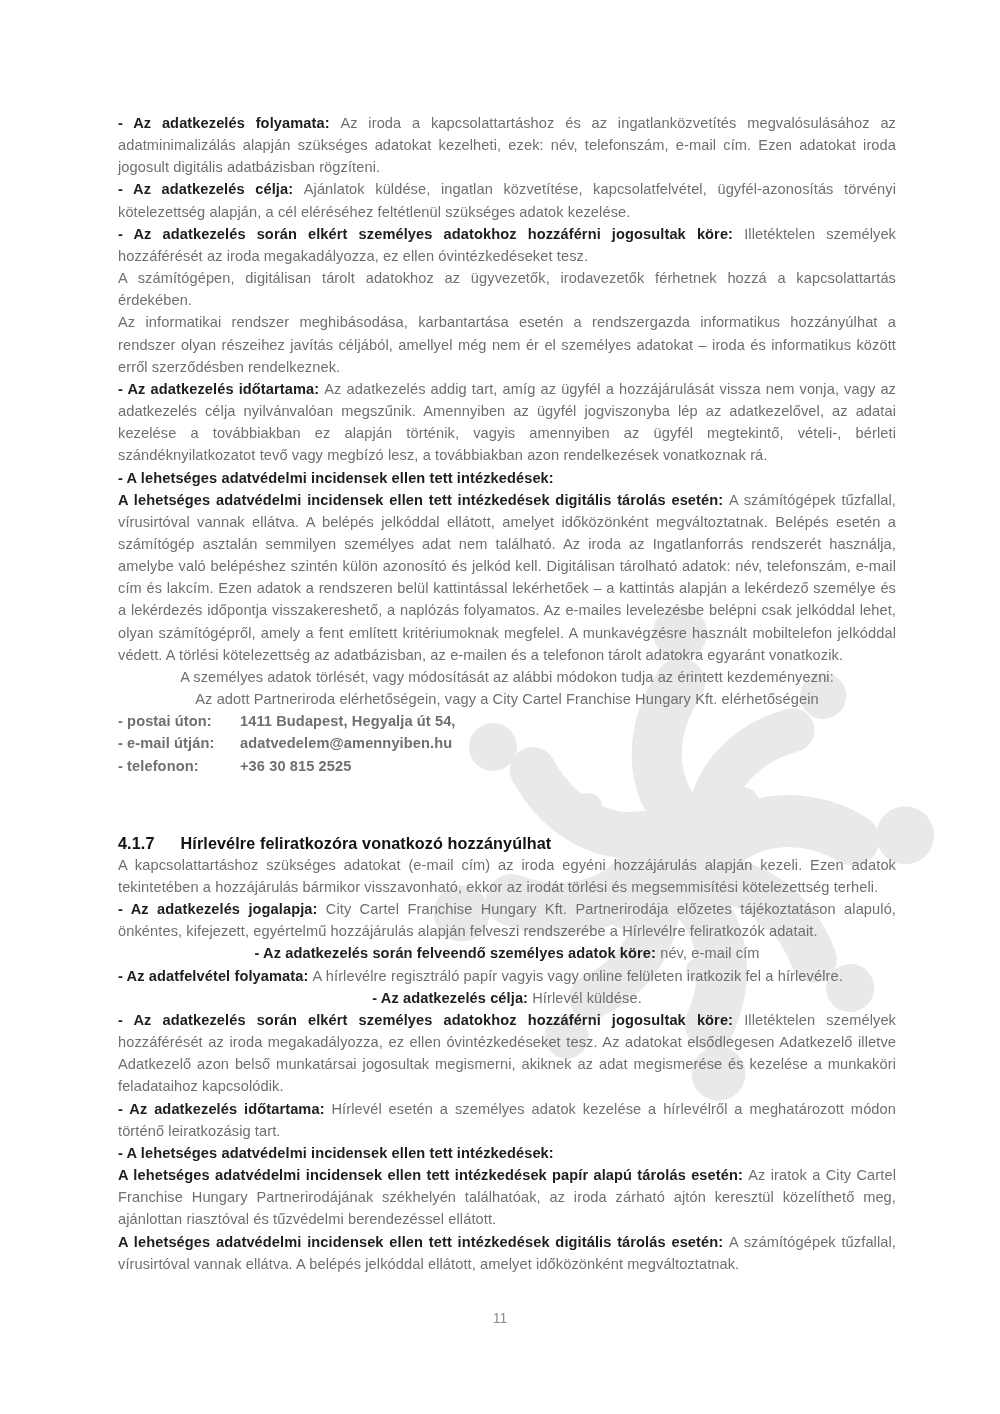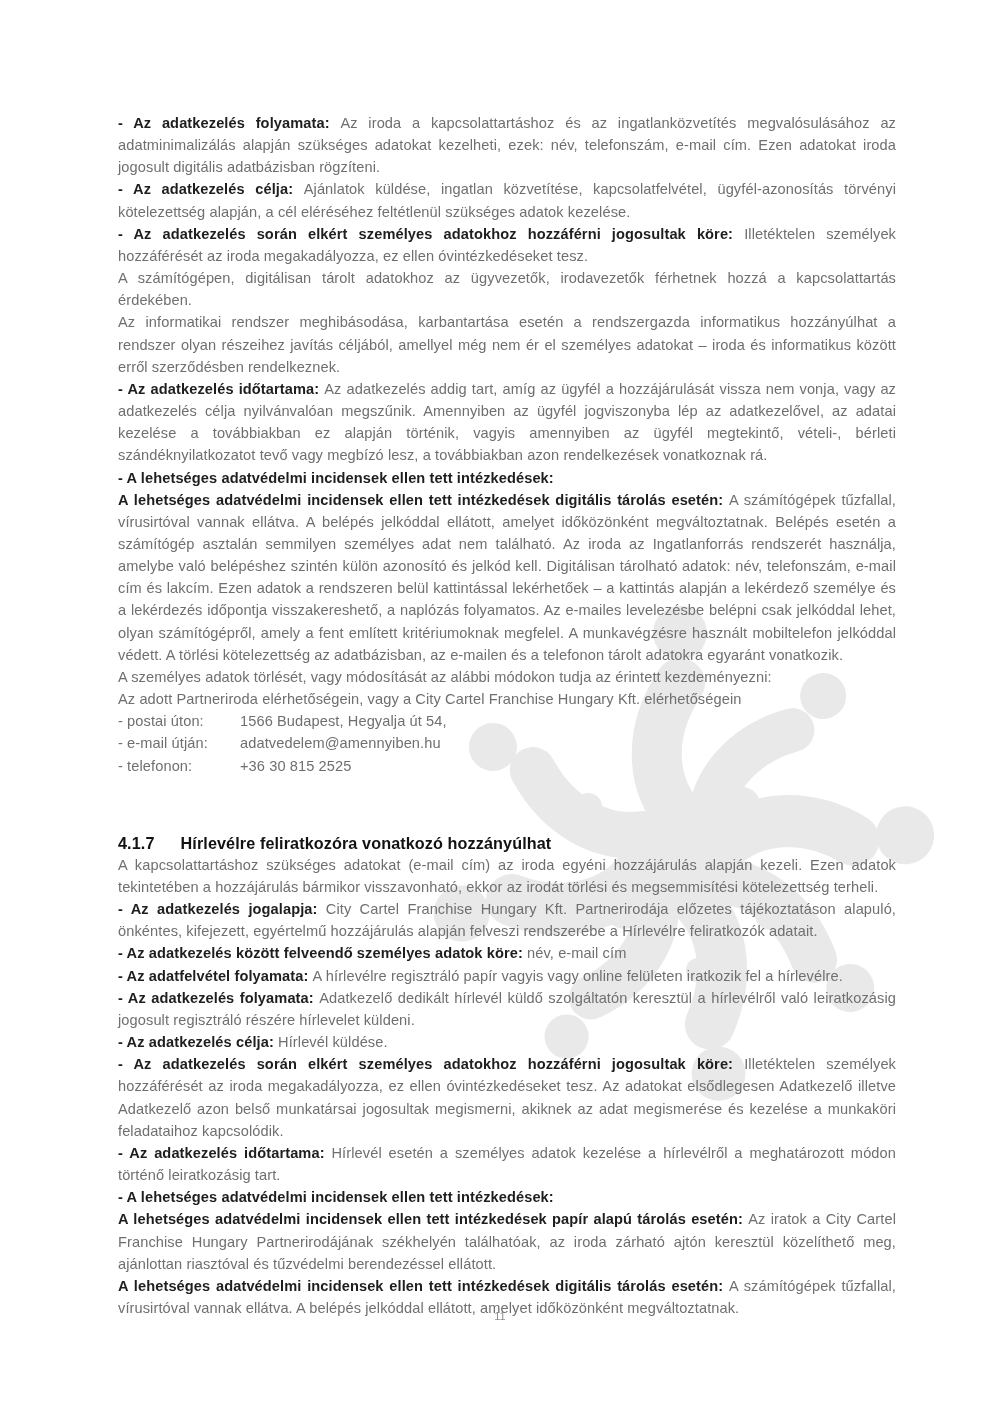--- a/index.html
+++ b/index.html
@@ -25,40 +25,40 @@
     left: 118px;
     top: 112px;
     width: 778px;
     z-index: 1;
     color: #6f6f6f;
     font-size: 14.6px;
     line-height: 22.15px;
     letter-spacing: 0.1px;
   }
   .para { margin: 0; text-align: justify; }
-  .para.left { text-align: left; }
+  .para.left { text-align: center; }
   .para strong, .contact-row, .section-heading { font-weight: bold; }
   .para strong { color: #1e1e1e; }
   .section-heading {
     margin: 23px 0 0 0;
     font-size: 16.2px;
     line-height: 22.15px;
     color: #121212;
   }
   .section-number { display: inline-block; margin-right: 26px; margin-top: 32px; }
-  .contact-row { display: flex; font-weight: normal; justify-content: center; }
+  .contact-row { display: flex; font-weight: bold; justify-content: center; }
   .contact-label { flex: 0 0 122px; }
   .contact-value { flex: 1; }
   .page-number {
     position: absolute;
     left: 0; right: 0;
     top: 1310px;
     text-align: center;
     color: #8d8d8d;
-    font-size: 11px;
+    font-size: 14px;
     z-index: 1;
   }
 </style>
 </head>
 <body>
 
 <div class="page">
 
   <svg class="watermark" viewBox="0 0 600 600" aria-hidden="true">
     <g fill="#e9e9e9" stroke="#e9e9e9">
@@ -113,36 +113,35 @@
       <p class="para"><strong class="run-bold">- Az adatkezelés során elkért személyes adatokhoz hozzáférni jogosultak köre: </strong><span class="run">Illetéktelen személyek hozzáférését az iroda megakadályozza, ez ellen óvintézkedéseket tesz.</span></p>
       <p class="para"><span class="run">A számítógépen, digitálisan tárolt adatokhoz az ügyvezetők, irodavezetők férhetnek hozzá a kapcsolattartás érdekében.</span></p>
       <p class="para"><span class="run">Az informatikai rendszer meghibásodása, karbantartása esetén a rendszergazda informatikus hozzányúlhat a rendszer olyan részeihez javítás céljából, amellyel még nem ér el személyes adatokat – iroda és informatikus között erről szerződésben rendelkeznek.</span></p>
       <p class="para"><strong class="run-bold">- Az adatkezelés időtartama: </strong><span class="run">Az adatkezelés addig tart, amíg az ügyfél a hozzájárulását vissza nem vonja, vagy az adatkezelés célja nyilvánvalóan megszűnik. Amennyiben az ügyfél jogviszonyba lép az adatkezelővel, az adatai kezelése a továbbiakban ez alapján történik, vagyis amennyiben az ügyfél megtekintő, vételi-, bérleti szándéknyilatkozatot tevő vagy megbízó lesz, a továbbiakban azon rendelkezések vonatkoznak rá.</span></p>
       <p class="para"><strong class="run-bold">- A lehetséges adatvédelmi incidensek ellen tett intézkedések:</strong></p>
       <p class="para"><strong class="run-bold">A lehetséges adatvédelmi incidensek ellen tett intézkedések digitális tárolás esetén: </strong><span class="run">A számítógépek tűzfallal, vírusirtóval vannak ellátva. A belépés jelkóddal ellátott, amelyet időközönként megváltoztatnak. Belépés esetén a számítógép asztalán semmilyen személyes adat nem található. Az iroda az Ingatlanforrás rendszerét használja, amelybe való belépéshez szintén külön azonosító és jelkód kell. Digitálisan tárolható adatok: név, telefonszám, e-mail cím és lakcím. Ezen adatok a rendszeren belül kattintással lekérhetőek – a kattintás alapján a lekérdező személye és a lekérdezés időpontja visszakereshető, a naplózás folyamatos. Az e-mailes levelezésbe belépni csak jelkóddal lehet, olyan számítógépről, amely a fent említett kritériumoknak megfelel. A munkavégzésre használt mobiltelefon jelkóddal védett. A törlési kötelezettség az adatbázisban, az e-mailen és a telefonon tárolt adatokra egyaránt vonatkozik.</span></p>
       <p class="para left"><span class="run">A személyes adatok törlését, vagy módosítását az alábbi módokon tudja az érintett kezdeményezni:</span></p>
       <p class="para left"><span class="run">Az adott Partneriroda elérhetőségein, vagy a City Cartel Franchise Hungary Kft. elérhetőségein</span></p>
       <div class="contact-row">
         <span class="contact-label">- postai úton:</span>
-        <span class="contact-value">1566 Budapest, Hegyalja út 54,</span>
+        <span class="contact-value">1411 Budapest, Hegyalja út 54,</span>
       </div>
       <div class="contact-row">
         <span class="contact-label">- e-mail útján:</span>
         <span class="contact-value">adatvedelem@amennyiben.hu</span>
       </div>
       <div class="contact-row">
         <span class="contact-label">- telefonon:</span>
         <span class="contact-value">+36 30 815 2525</span>
       </div>
       <h2 class="section-heading"><span class="section-number">4.1.7</span><span class="section-title">Hírlevélre feliratkozóra vonatkozó hozzányúlhat</span></h2>
       <p class="para"><span class="run">A kapcsolattartáshoz szükséges adatokat (e-mail cím) az iroda egyéni hozzájárulás alapján kezeli. Ezen adatok tekintetében a hozzájárulás bármikor visszavonható, ekkor az irodát törlési és megsemmisítési kötelezettség terheli.</span></p>
       <p class="para"><strong class="run-bold">- Az adatkezelés jogalapja: </strong><span class="run">City Cartel Franchise Hungary Kft. Partnerirodája előzetes tájékoztatáson alapuló, önkéntes, kifejezett, egyértelmű hozzájárulás alapján felveszi rendszerébe a Hírlevélre feliratkozók adatait.</span></p>
-      <p class="para left"><strong class="run-bold">- Az adatkezelés között felveendő személyes adatok köre: </strong><span class="run">név, e-mail cím</span></p>
+      <p class="para left"><strong class="run-bold">- Az adatkezelés során felveendő személyes adatok köre: </strong><span class="run">név, e-mail cím</span></p>
       <p class="para"><strong class="run-bold">- Az adatfelvétel folyamata: </strong><span class="run">A hírlevélre regisztráló papír vagyis vagy online felületen iratkozik fel a hírlevélre.</span></p>
-      <p class="para"><strong class="run-bold">- Az adatkezelés folyamata: </strong><span class="run">Adatkezelő dedikált hírlevél küldő szolgáltatón keresztül a hírlevélről való leiratkozásig jogosult regisztráló részére hírlevelet küldeni.</span></p>
       <p class="para left"><strong class="run-bold">- Az adatkezelés célja: </strong><span class="run">Hírlevél küldése.</span></p>
       <p class="para"><strong class="run-bold">- Az adatkezelés során elkért személyes adatokhoz hozzáférni jogosultak köre: </strong><span class="run">Illetéktelen személyek hozzáférését az iroda megakadályozza, ez ellen óvintézkedéseket tesz. Az adatokat elsődlegesen Adatkezelő illetve Adatkezelő azon belső munkatársai jogosultak megismerni, akiknek az adat megismerése és kezelése a munkaköri feladataihoz kapcsolódik.</span></p>
       <p class="para"><strong class="run-bold">- Az adatkezelés időtartama: </strong><span class="run">Hírlevél esetén a személyes adatok kezelése a hírlevélről a meghatározott módon történő leiratkozásig tart.</span></p>
       <p class="para"><strong class="run-bold">- A lehetséges adatvédelmi incidensek ellen tett intézkedések:</strong></p>
       <p class="para"><strong class="run-bold">A lehetséges adatvédelmi incidensek ellen tett intézkedések papír alapú tárolás esetén: </strong><span class="run">Az iratok a City Cartel Franchise Hungary Partnerirodájának székhelyén találhatóak, az iroda zárható ajtón keresztül közelíthető meg, ajánlottan riasztóval és tűzvédelmi berendezéssel ellátott.</span></p>
       <p class="para"><strong class="run-bold">A lehetséges adatvédelmi incidensek ellen tett intézkedések digitális tárolás esetén: </strong><span class="run">A számítógépek tűzfallal, vírusirtóval vannak ellátva. A belépés jelkóddal ellátott, amelyet időközönként megváltoztatnak.</span></p>
     </main>
 
   <div class="page-number">11</div>
 </div>

